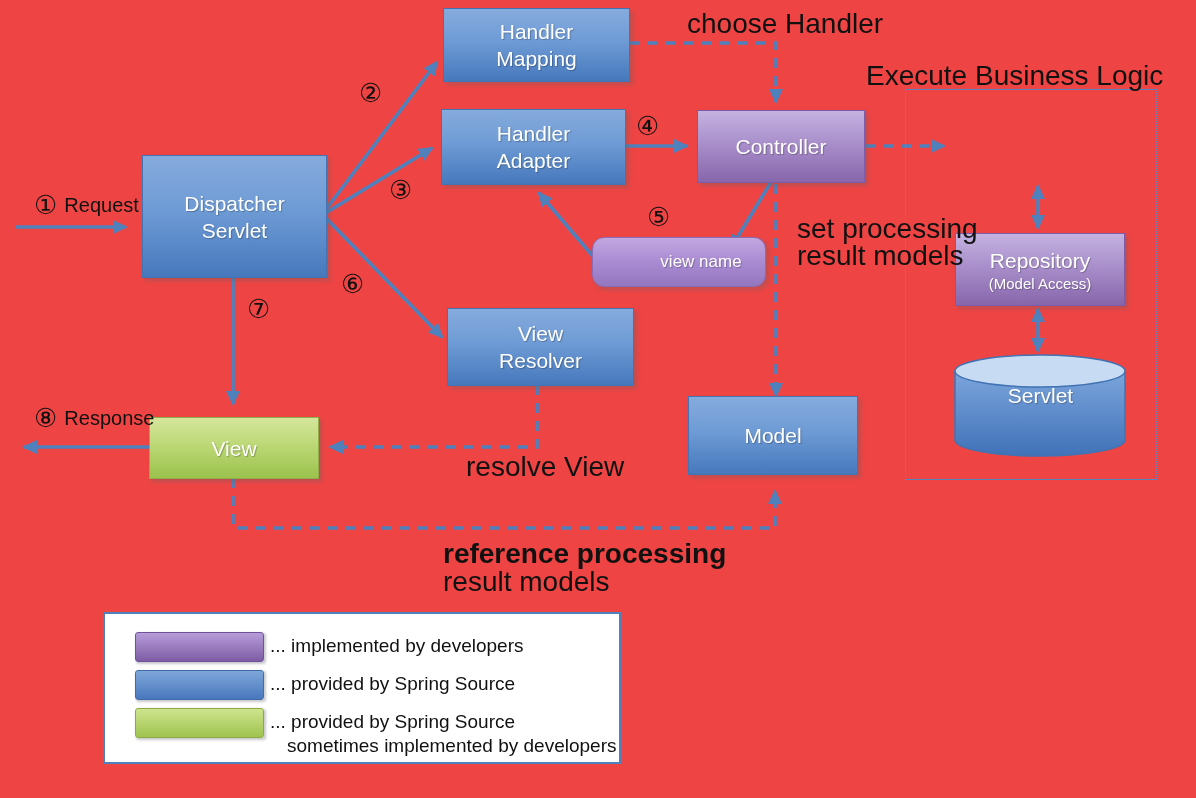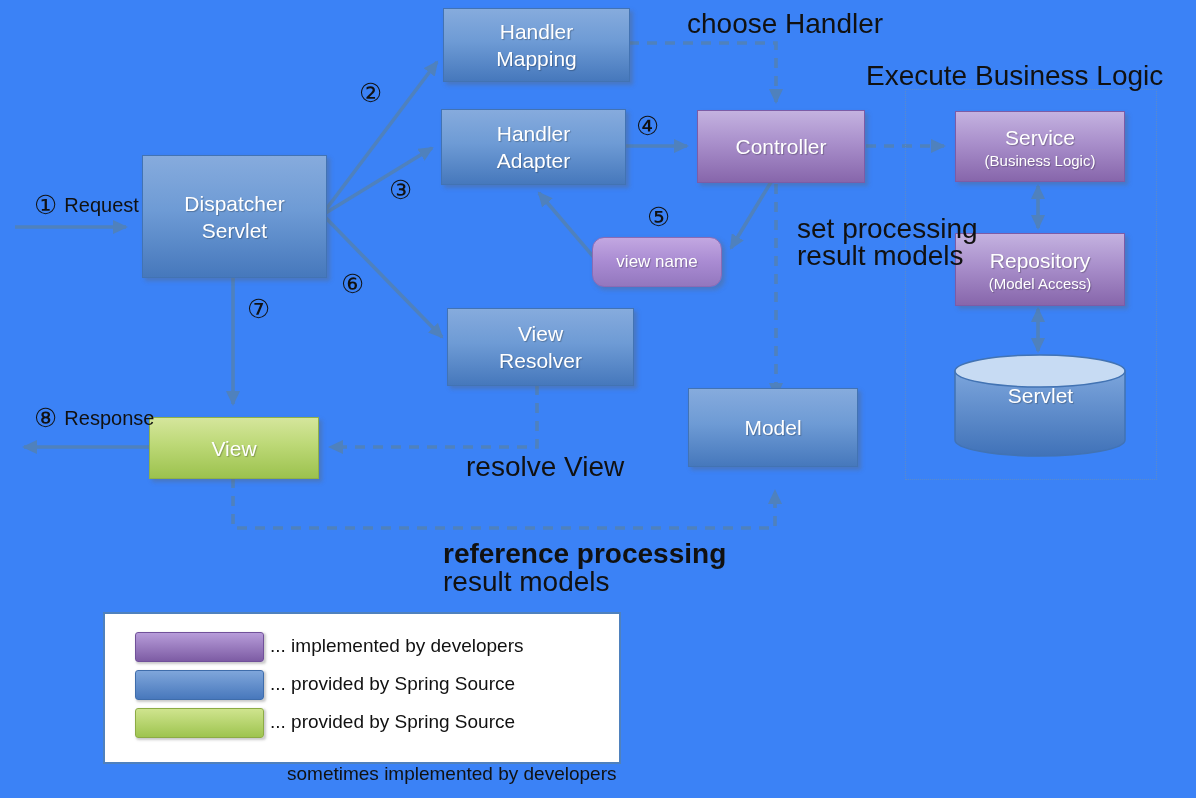--- a/index.html
+++ b/index.html
@@ -1,17 +1,17 @@
 <!DOCTYPE html>
 <html><head>
 <meta charset="utf-8">
 <style>
   html,body{margin:0;padding:0;background:#ffffff;}
   #stage{
-    position:relative;width:1196px;height:798px;background:#3b82f6;
+    position:relative;width:1196px;height:798px;background:#ef4444;
     font-family:"Liberation Sans",sans-serif;overflow:hidden;
   }
   #wires{position:absolute;left:0;top:0;width:1196px;height:798px;}
 
   .node{
     position:absolute;display:flex;flex-direction:column;align-items:center;justify-content:center;
     color:#ffffff;text-align:center;
     box-shadow:2.5px 2.5px 4px rgba(100,100,100,.35);
     text-shadow:1px 1px 1px rgba(0,0,0,.25);
   }
@@ -123,39 +123,35 @@
 
   <div class="node blue" style="left:447px;top:308px;width:185px;height:76px;">
     <div class="big">View</div>
     <div class="big">Resolver</div>
   </div>
 
   <div class="node purple" style="left:697px;top:110px;width:166px;height:71px;">
     <div class="big">Controller</div>
   </div>
 
-  <div class="node purple" style="left:955px;top:111px;width:168px;height:69px;">
-    <div class="big">Service</div>
-    <div class="sub">(Business Logic)</div>
-  </div>
 
   <div class="node purple" style="left:955px;top:233px;width:168px;height:71px;">
     <div class="big">Repository</div>
     <div class="sub">(Model Access)</div>
   </div>
 
   <div class="node green" style="left:149px;top:417px;width:168px;height:60px;">
     <div class="big">View</div>
   </div>
 
-  <div class="node blue" style="left:688px;top:388px;width:168px;height:77px;">
+  <div class="node blue" style="left:688px;top:396px;width:168px;height:77px;">
     <div class="big">Model</div>
   </div>
 
-  <div class="node purple-soft" style="left:592px;top:237px;width:128px;height:48px;">
+  <div class="node purple-soft" style="left:592px;top:237px;width:128px;height:48px;padding-left:44px;">
     <div style="font-size:17px;">view name</div>
   </div>
 
   <svg style="position:absolute;left:953px;top:352px;" width="175" height="110" viewBox="0 0 175 110">
     <defs>
       <linearGradient id="dbg" x1="0" y1="0" x2="0" y2="1">
         <stop offset="0" stop-color="#7ca5dc"></stop>
           <stop offset="1" stop-color="#4072b8"></stop>
       </linearGradient>
     </defs>
@@ -190,16 +186,16 @@
 
   <div id="legend">
     <div class="swatch purple-s" style="top:18px;"></div>
     <div class="legend-label" style="left:165px;top:20px;">... implemented by developers</div>
 
     <div class="swatch blue-s" style="top:56px;"></div>
     <div class="legend-label" style="left:165px;top:58px;">... provided by Spring Source</div>
 
     <div class="swatch green-s" style="top:94px;"></div>
     <div class="legend-label" style="left:165px;top:96px;">... provided by Spring Source</div>
-    <div class="legend-label" style="left:182px;top:120px;margin-top:28px;">sometimes implemented by developers</div>
+    <div class="legend-label" style="left:182px;top:120px;">sometimes implemented by developers</div>
   </div>
 
 </div>
 
 </body></html>

